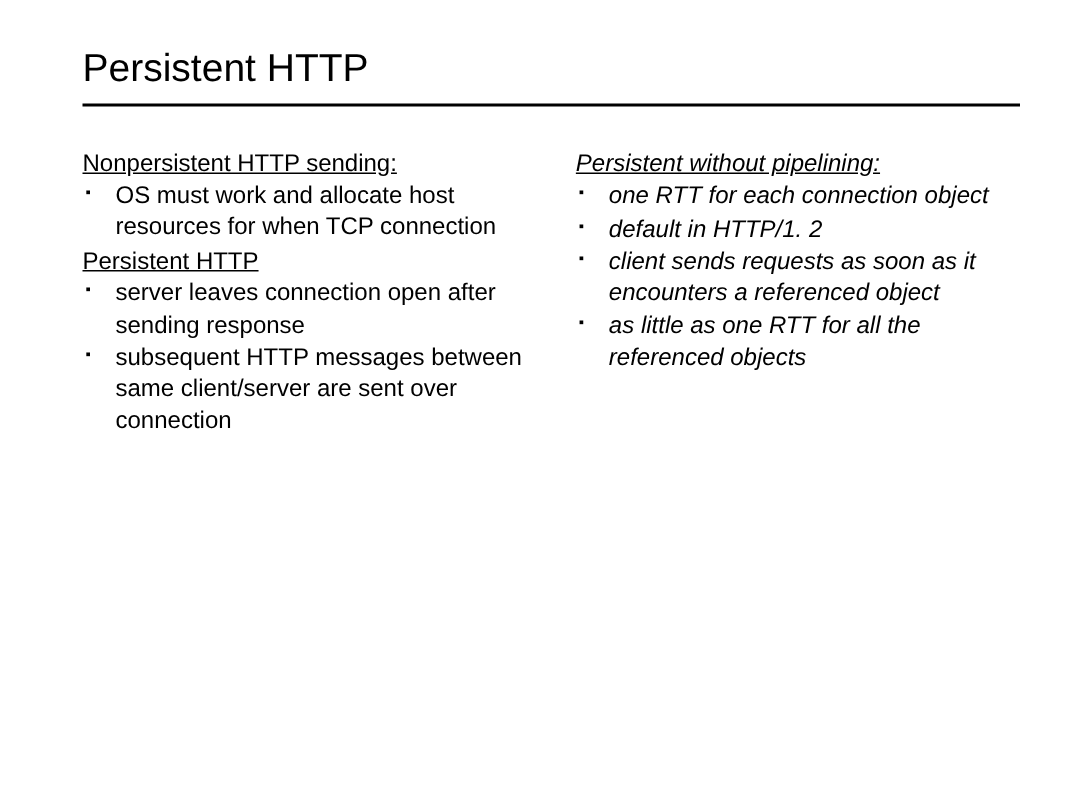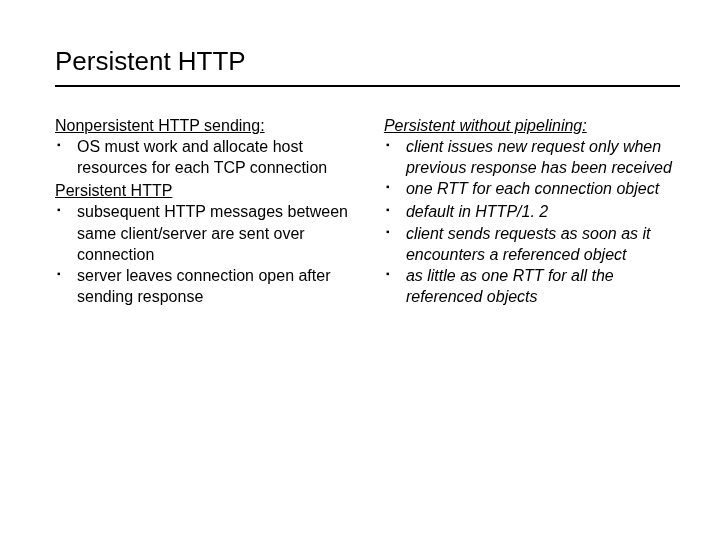--- a/index.html
+++ b/index.html
@@ -10,21 +10,20 @@
     background: #ffffff;
     font-family: Verdana, Geneva, sans-serif;
     color: #000000;
   }
   .slide {
     width: 720px;
     height: 476px;
     position: relative;
     box-sizing: border-box;
     padding: 30px 40px 40px 55px;
-    margin-top: 16px;
   }
   .title {
     font-size: 26px;
     color: #000000;
     font-weight: normal;
     margin: 0 0 8px 0;
   }
   .rule {
     border: none;
     border-top: 2px solid #000000;
@@ -71,36 +70,35 @@
 
   <h1 class="title">Persistent HTTP</h1>
   <hr class="rule">
 
   <div class="columns">
 
     <div class="col col-left">
 
       <p class="section-head">Nonpersistent HTTP sending:</p>
       <ul class="bullets">
-        <li>OS must work and allocate host resources for each TCP connection</li>
+        <li>OS must work and allocate host resources for when TCP connection</li>
       </ul>
 
       <p class="section-head">Persistent  HTTP</p>
       <ul class="bullets">
+        <li>server leaves connection open after sending response</li>
         <li>subsequent HTTP messages between same client/server are sent over connection</li>
-        <li>server leaves connection open after sending response</li>
       </ul>
 
     </div>
 
     <div class="col col-right">
 
       <p class="section-head">Persistent without pipelining:</p>
       <ul class="bullets">
-        <li>client issues new request only when previous response has been received</li>
         <li>one RTT for each connection object</li>
       </ul>
 
       <ul class="bullets">
         <li>default in HTTP/1. 2</li>
         <li>client sends requests as soon as it encounters a referenced object</li>
         <li>as little as one RTT for all the referenced objects</li>
       </ul>
 
     </div>

